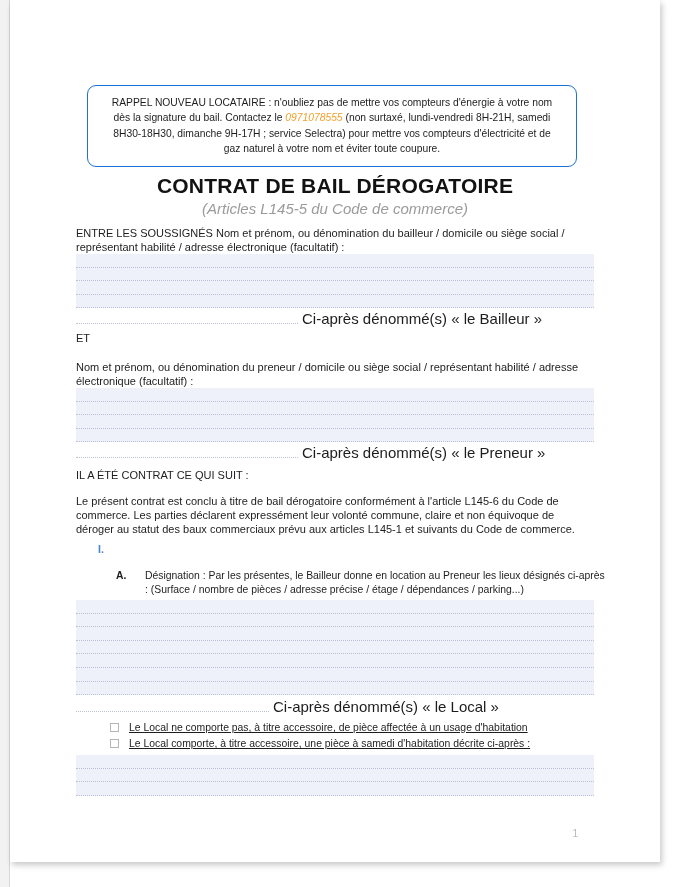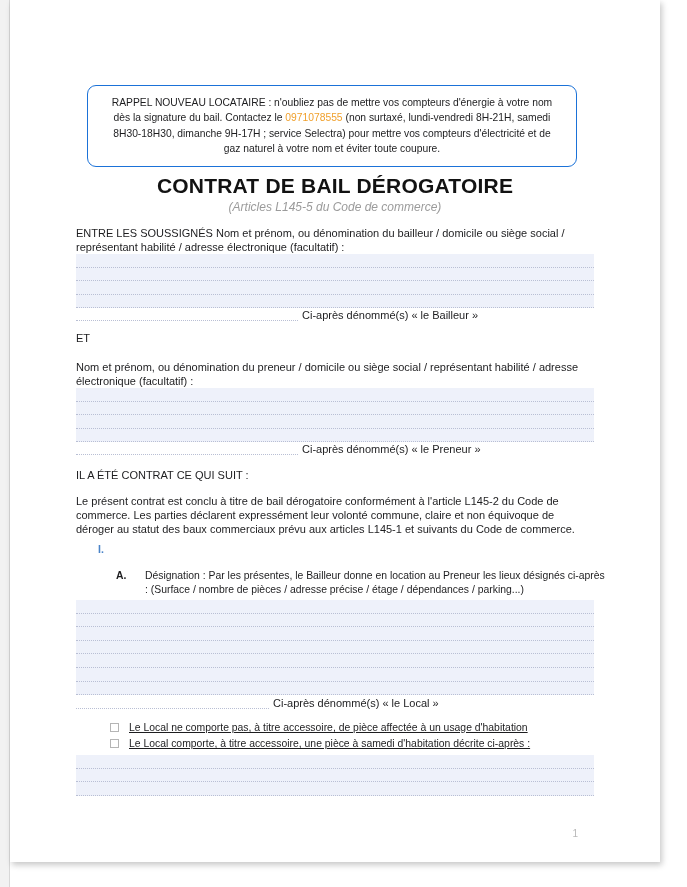--- a/index.html
+++ b/index.html
@@ -59,39 +59,39 @@
     box-sizing: border-box;
     border: 1.6px solid #1b72d8;
     border-radius: 9px;
     padding: 9px 16px 9px 16px;
     text-align: center;
     font-size: 10.3px;
     line-height: 15.4px;
     color: #1d1d1f;
   }
   .callout b { font-weight: normal; }
-  .callout .phone { color: #f0a02c; font-weight: normal; }
+  .callout .phone { color: #f0a02c; font-weight: normal; font-style: italic; }
 
   
   .doc-title {
     position: absolute;
     left: 0; top: 174px;
     width: 518px;
     text-align: center;
     font-size: 21px;
     font-weight: bold;
     letter-spacing: 0.2px;
     color: #121212;
   }
   .doc-subtitle {
     position: absolute;
     left: 0; top: 200px;
     width: 518px;
     text-align: center;
-    font-size: 12px;
+    font-size: 15px;
     font-style: italic;
     color: #9b9b9b;
   }
 
   
   .para {
     position: absolute;
     left: 0;
     width: 518px;
     font-size: 11px;
@@ -111,21 +111,21 @@
     border-bottom: 1px dotted #b9bfd4;
     box-sizing: border-box;
   }
 
   
   .ciapres {
     position: absolute;
     left: 0;
     width: 518px;
     height: 15px;
-    font-size: 11px;
+    font-size: 15px;
     color: #1d1d1f;
     white-space: nowrap;
   }
   .ciapres .rule {
     display: inline-block;
     vertical-align: middle;
     height: 10px;
     border-bottom: 1px dotted #b9bfd4;
   }
   .ciapres .label {
@@ -228,21 +228,21 @@
           <div class="fill-line"></div>
           <div class="fill-line"></div>
           <div class="fill-line"></div>
         </div>
 
       <div class="ciapres" id="ciapres-preneur" style="top:442px;">
         <span class="rule" style="width:222px;"></span><span class="label">Ci-après dénommé(s) « le Preneur »</span>
       </div>
 
       <div class="para" style="top:468px;">IL A ÉTÉ CONTRAT CE QUI SUIT :</div>
-      <div class="para" style="top:494px;">Le présent contrat est conclu à titre de bail dérogatoire conformément à l'article L145-2 du Code de commerce. Les parties déclarent expressément leur volonté commune, claire et non équivoque de déroger au statut des baux commerciaux prévu aux articles L145-1 et suivants du Code de commerce.</div>
+      <div class="para" style="top:494px;">Le présent contrat est conclu à titre de bail dérogatoire conformément à l'article L145-6 du Code de commerce. Les parties déclarent expressément leur volonté commune, claire et non équivoque de déroger au statut des baux commerciaux prévu aux articles L145-1 et suivants du Code de commerce.</div>
 
       <div class="section-head" style="left:22px; top:543px; width:470px; height:14px;">
         <span class="num">I.</span>
       </div>
 
       <div class="sub-item" style="left:40px; top:569px; width:470px;">
         <span class="letter">A.</span>
         <span class="txt">Désignation : Par les présentes, le Bailleur donne en location au Preneur les lieux désignés ci-après : (Surface / nombre de pièces / adresse précise / étage / dépendances / parking...)</span>
       </div>
 

